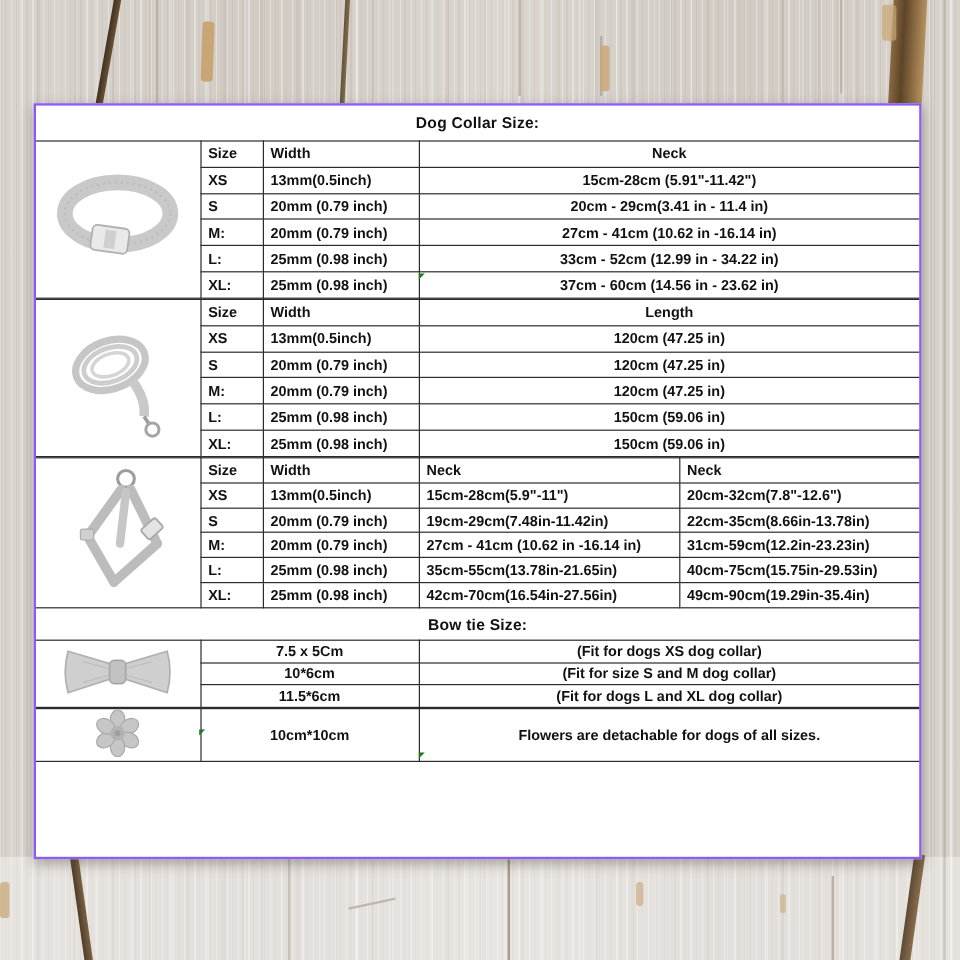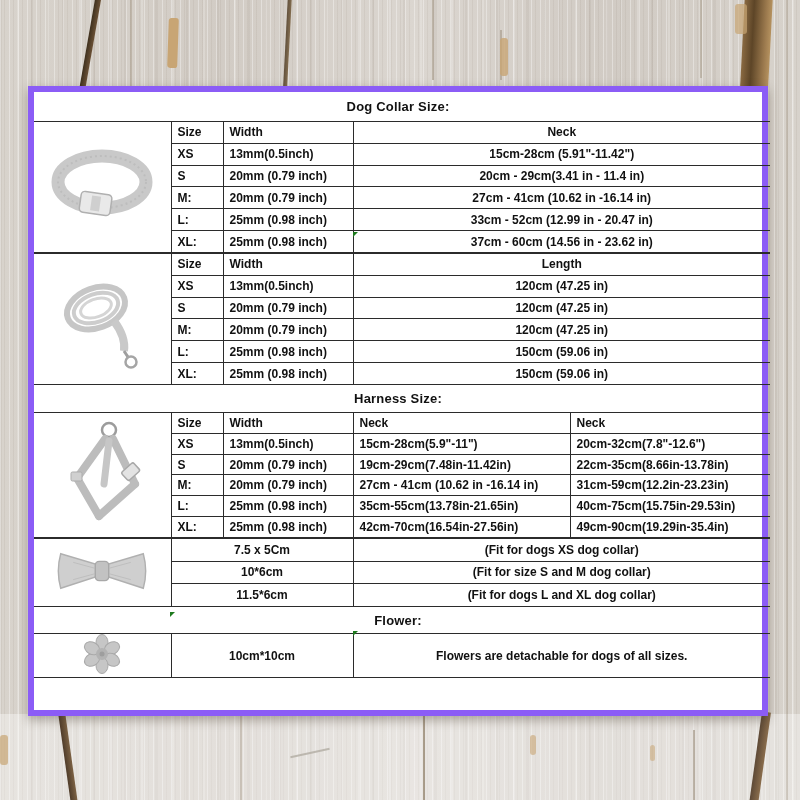--- a/index.html
+++ b/index.html
@@ -20,21 +20,21 @@
       background:linear-gradient(90deg,#8a6a42,#5d4527 35%,#9c7a4e 80%,#b5925f);}
   .g4{left:58px;top:712px;width:7px;height:96px;transform:rotate(-8deg);
       background:linear-gradient(90deg,#4f3c2a,#7c6244);}
   .g5{left:762px;top:712px;width:9px;height:96px;transform:rotate(8deg);
       background:linear-gradient(90deg,#5d4936,#8a6d4c);}
   .crack{position:absolute;background:#8a7a63;}
   .peel{position:absolute;background:#c8a574;border-radius:3px;}
   .scratch{position:absolute;background:#b2ada3;}
   
   .panel{position:absolute;left:28px;top:86px;width:740px;height:630px;
-    box-sizing:border-box;background:#fff;border:6px solid #8b5cf6;
+    box-sizing:border-box;background:#fff;border:2px solid #8b5cf6;
     box-shadow:0 4px 10px rgba(70,60,45,.4);}
   .title{width:100%;display:flex;align-items:center;justify-content:center;
     font-size:13px;font-weight:bold;color:#111;letter-spacing:.2px;}
   table.tbl{border-collapse:collapse;table-layout:fixed;width:736px;}
   .tbl td,.tbl th{border:1.5px solid #2b2b2b;font-size:12px;font-weight:bold;color:#111;
     padding:0;text-align:center;overflow:hidden;white-space:nowrap;}
   .tbl .al{text-align:left;padding-left:6px;}
   .tbl .img-cell{border-left:none;background:#fff;vertical-align:middle;text-align:center;}
   .tbl td:last-child,.tbl th:last-child{border-right:none;}
   .c-img{width:137px;} .c-size{width:52px;} .c-width{width:130px;}
@@ -106,21 +106,21 @@
       <td>20cm - 29cm(3.41 in - 11.4 in)</td>
     </tr>
     <tr>
       <td class="al">M:</td>
       <td class="al">20mm (0.79 inch)</td>
       <td>27cm - 41cm (10.62 in -16.14 in)</td>
     </tr>
     <tr>
       <td class="al">L:</td>
       <td class="al">25mm (0.98 inch)</td>
-      <td>33cm - 52cm (12.99 in - 20.47 in)</td>
+      <td>33cm - 52cm (12.99 in - 34.22 in)</td>
     </tr>
     <tr>
       <td class="al">XL:</td>
       <td class="al">25mm (0.98 inch)</td>
       <td>37cm - 60cm (14.56 in - 23.62 in)</td>
     </tr>
   </tbody>
     </table>
 
   <table class="tbl" style="height:132px">
@@ -169,21 +169,20 @@
       <td>150cm (59.06 in)</td>
     </tr>
     <tr>
       <td class="al">XL:</td>
       <td class="al">25mm (0.98 inch)</td>
       <td>150cm (59.06 in)</td>
     </tr>
   </tbody>
     </table>
 
-  <div class="title" style="height:27px">Harness  Size:</div>
   <table class="tbl" style="height:126px">
     <colgroup>
         <col class="c-img">
         <col class="c-size">
         <col class="c-width">
         <col class="c-neck">
         <col>
       </colgroup>
     <tbody>
         <tr>
@@ -234,21 +233,22 @@
     </tr>
     <tr>
       <td class="al">XL:</td>
       <td class="al">25mm (0.98 inch)</td>
       <td class="al">42cm-70cm(16.54in-27.56in)</td>
       <td class="al">49cm-90cm(19.29in-35.4in)</td>
     </tr>
   </tbody>
     </table>
 
-  <table class="tbl" style="height:69px">
+  <div class="title" style="height:26px">Bow tie Size:</div>
+  <table class="tbl" style="height:57px">
     <colgroup>
         <col class="c-img">
         <col class="c-val">
         <col>
       </colgroup>
     <tbody>
         <tr>
       <td class="img-cell" rowspan="3">
         <svg width="96" height="46" viewBox="0 0 100 46">
           <path d="M7,5 L44,16 L44,29 L7,41 Q2,23 7,5 Z" fill="#cfcfcf" stroke="#b0b0b0" stroke-width="1.5"></path>
@@ -264,21 +264,20 @@
       <td>10*6cm</td>
       <td>(Fit for size S and M dog collar)</td>
     </tr>
     <tr>
       <td>11.5*6cm</td>
       <td>(Fit for dogs L and XL dog collar)</td>
     </tr>
   </tbody>
     </table>
 
-  <div class="title" style="height:26px">Flower:</div>
   <table class="tbl" style="height:41px">
     <colgroup>
         <col class="c-img">
         <col class="c-val">
         <col>
       </colgroup>
     <tbody>
         <tr>
       <td class="img-cell">
         <svg width="40" height="40" viewBox="0 0 40 40">

